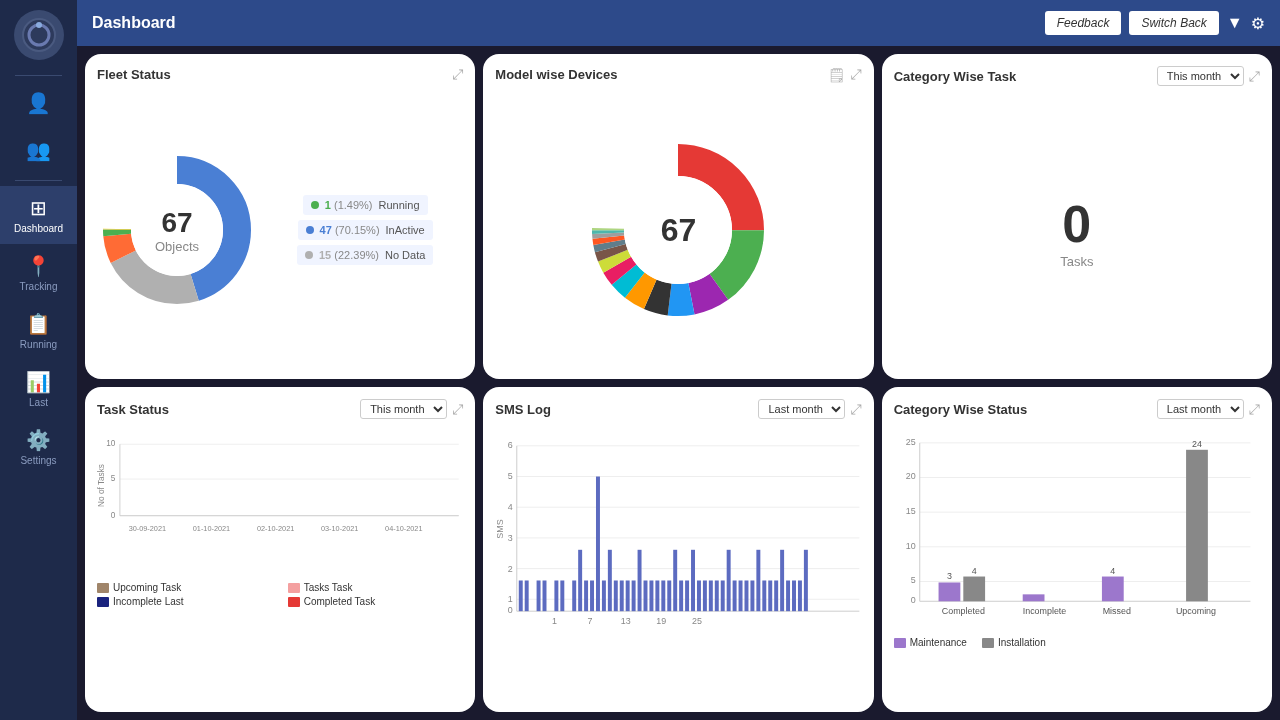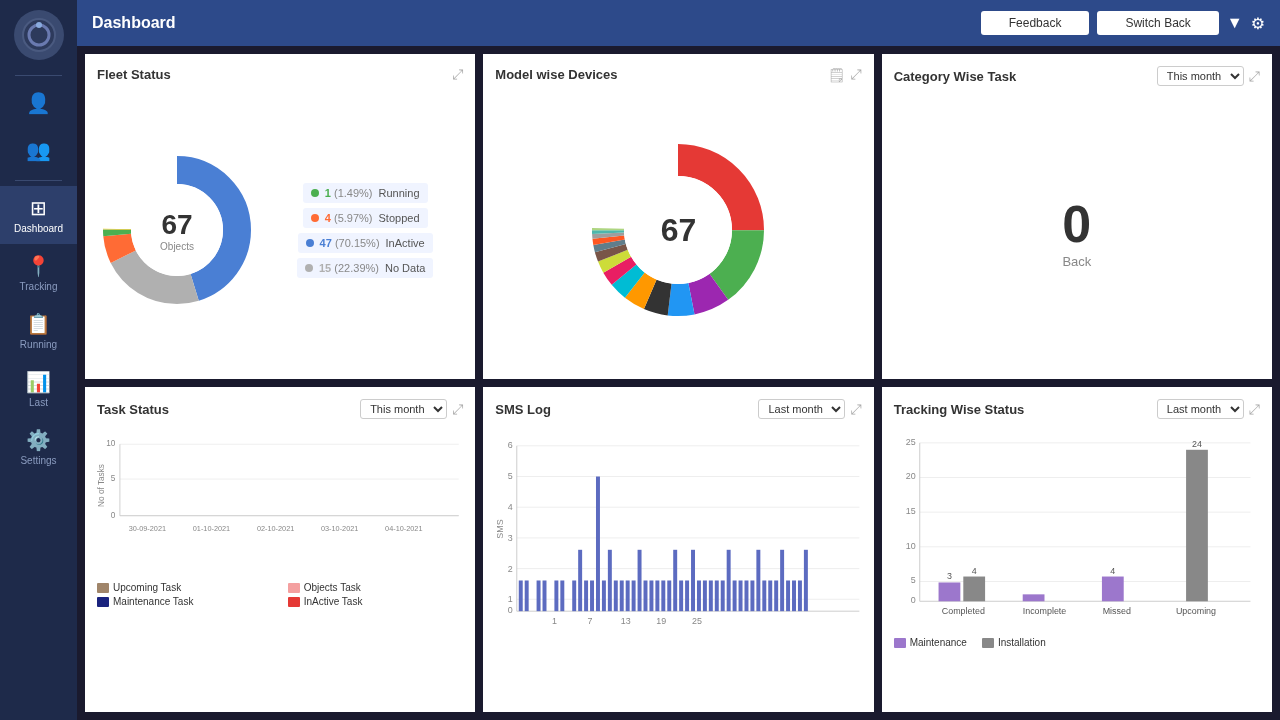--- a/index.html
+++ b/index.html
@@ -28,33 +28,33 @@
       margin-left: 77px; display: flex; flex-direction: column; height: 100vh;
     }
     
     .topbar {
       background: #2d4a8a; color: white; padding: 0 15px; height: 46px;
       display: flex; align-items: center; justify-content: space-between;
     }
     .topbar-title { font-size: 16px; font-weight: bold; }
     .topbar-actions { display: flex; gap: 8px; align-items: center; }
     .topbar-btn {
-      background: white; color: #333; border: none; padding: 5px 28px;
-      border-radius: 3px; cursor: pointer; font-size: 12px;
+      background: white; color: #333; border: none; padding: 5px 12px;
+      border-radius: 3px; cursor: pointer; font-size: 12px; font-style: italic;
     }
     .topbar-icon { color: white; font-size: 16px; cursor: pointer; }
     
     .dashboard-grid {
       display: grid; grid-template-columns: 1fr 1fr 1fr;
       grid-template-rows: 1fr 1fr; gap: 8px; padding: 8px;
       flex: 1; overflow: hidden;
     }
     
     .card {
-      background: white; border-radius: 0; padding: 12px;
+      background: white; border-radius: 16px; padding: 12px;
       display: flex; flex-direction: column; overflow: hidden;
     }
     .card-header {
       display: flex; justify-content: space-between; align-items: center;
       margin-bottom: 10px;
     }
     .card-title { font-size: 13px; font-weight: bold; color: #333; }
     .card-controls { display: flex; gap: 5px; align-items: center; }
     .card-select {
       font-size: 11px; border: 1px solid #ccc; border-radius: 3px;
@@ -63,21 +63,21 @@
     .card-icon { color: #aaa; cursor: pointer; font-size: 14px; }
     
     
     .fleet-content { display: flex; align-items: center; gap: 10px; flex: 1; }
     .donut-container { position: relative; width: 160px; height: 160px; flex-shrink: 0; }
     .donut-center {
       position: absolute; top: 50%; left: 50%; transform: translate(-50%, -50%);
       text-align: center;
     }
     .donut-center .count { font-size: 28px; font-weight: bold; color: #333; }
-    .donut-center .label { font-size: 10px; color: #888; }
+    .donut-center .label { font-size: 13px; color: #888; }
     .fleet-legend { display: flex; flex-direction: column; gap: 5px; flex: 1; align-items: center; }
     .legend-item {
       background: #f0f4ff; border-radius: 3px; padding: 4px 8px;
       display: flex; align-items: center; gap: 6px; font-size: 11px;
     }
     .legend-dot { width: 8px; height: 8px; border-radius: 50%; flex-shrink: 0; }
     
     
     .task-count-display {
       flex: 1; display: flex; flex-direction: column; align-items: center; justify-content: center;
@@ -167,25 +167,20 @@
           <div class="donut-center">
             <div class="count">67</div>
             <div class="label">Objects</div>
           </div>
         </div>
         <div class="fleet-legend">
           <div class="legend-item">
             <span class="legend-dot" style="background:#4caf50"></span>
             <span><span style="color:#4caf50;font-weight:bold">1</span> <span style="color:#888">(1.49%)</span></span>
             <span style="margin-left:auto;color:#555">Running</span>
-          </div>
-          <div class="legend-item">
-            <span class="legend-dot" style="background:#ff6b35"></span>
-            <span><span style="color:#ff6b35;font-weight:bold">4</span> <span style="color:#888">(5.97%)</span></span>
-            <span style="margin-left:auto;color:#555">Stopped</span>
           </div>
           <div class="legend-item">
             <span class="legend-dot" style="background:#4a7fd4"></span>
             <span><span style="color:#4a7fd4;font-weight:bold">47</span> <span style="color:#888">(70.15%)</span></span>
             <span style="margin-left:auto;color:#555">InActive</span>
           </div>
           <div class="legend-item">
             <span class="legend-dot" style="background:#b0b0b0"></span>
             <span><span style="color:#b0b0b0;font-weight:bold">15</span> <span style="color:#888">(22.39%)</span></span>
             <span style="margin-left:auto;color:#555">No Data</span>
@@ -236,21 +231,21 @@
         <div class="card-controls">
           <select class="card-select">
             <option>This month</option>
             <option>Last month</option>
           </select>
           <span class="card-icon">⤢</span>
         </div>
       </div>
       <div class="task-count-display">
         <div class="task-big-num">0</div>
-        <div class="task-label">Back</div>
+        <div class="task-label">Tasks</div>
       </div>
     </div>
 
     <div class="card">
       <div class="card-header">
         <span class="card-title">Task Status</span>
         <div class="card-controls">
           <select class="card-select">
             <option>This month</option>
             <option>Last month</option>
@@ -281,29 +276,29 @@
 
           <text x="8" y="55" font-size="9" fill="#888" text-anchor="middle" transform="rotate(-90 8 55)">No of Tasks</text>
         </svg>
         <div class="bar-chart-legend">
           <div class="legend-row">
             <div class="legend-box" style="background:#a0856a;"></div>
             <span>Upcoming Task</span>
           </div>
           <div class="legend-row">
             <div class="legend-box" style="background:#f4a0a0;"></div>
-            <span>Objects Task</span>
+            <span>Tasks Task</span>
           </div>
           <div class="legend-row">
             <div class="legend-box" style="background:#1a237e;"></div>
-            <span>Maintenance Task</span>
+            <span>Incomplete Last</span>
           </div>
           <div class="legend-row">
             <div class="legend-box" style="background:#e53935;"></div>
-            <span>InActive Task</span>
+            <span>Completed Task</span>
           </div>
         </div>
       </div>
     </div>
 
     <div class="card">
       <div class="card-header">
         <span class="card-title">SMS Log</span>
         <div class="card-controls">
           <select class="card-select">
@@ -392,21 +387,21 @@
 
           <text x="8" y="100" font-size="9" fill="#888" text-anchor="middle" transform="rotate(-90 8 100)">SMS</text>
 
           <text x="185" y="210" font-size="10" fill="#888" text-anchor="middle">Days</text>
         </svg>
       </div>
     </div>
 
     <div class="card">
       <div class="card-header">
-        <span class="card-title">Tracking Wise Status</span>
+        <span class="card-title">Category Wise Status</span>
         <div class="card-controls">
           <select class="card-select">
             <option>Last month</option>
             <option>This month</option>
           </select>
           <span class="card-icon">⤢</span>
         </div>
       </div>
       <div style="flex:1;">
         <svg width="100%" height="200" viewBox="0 0 370 200">

